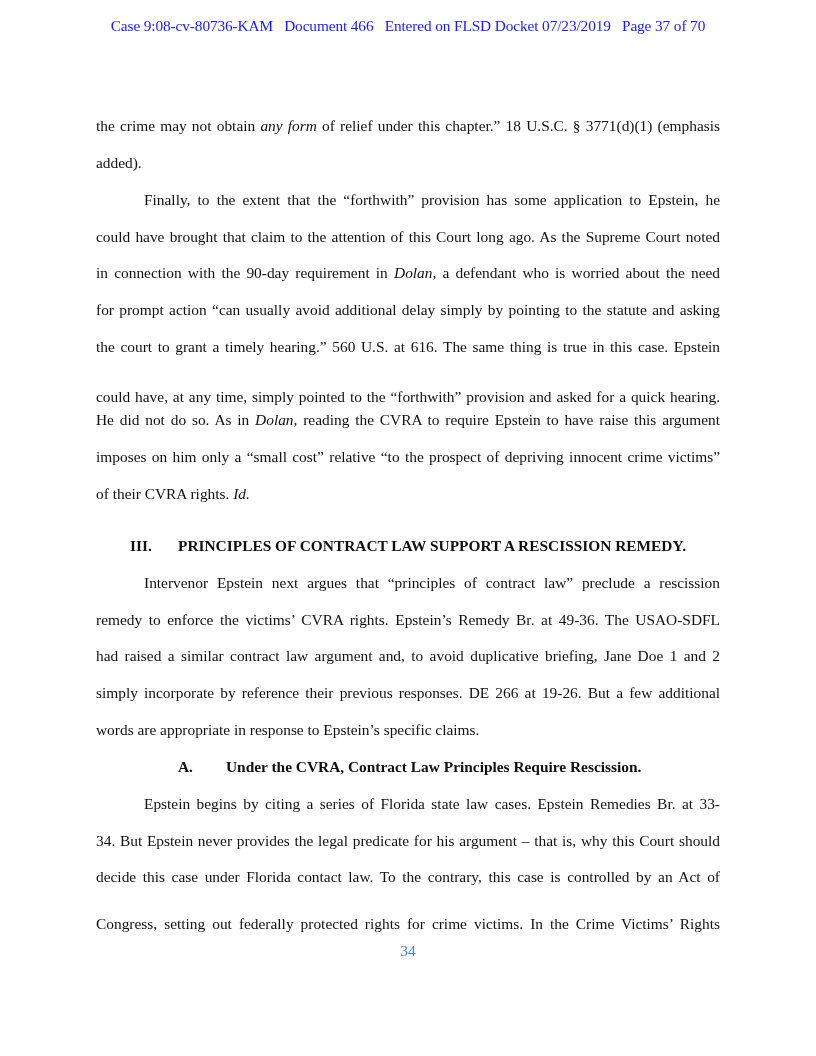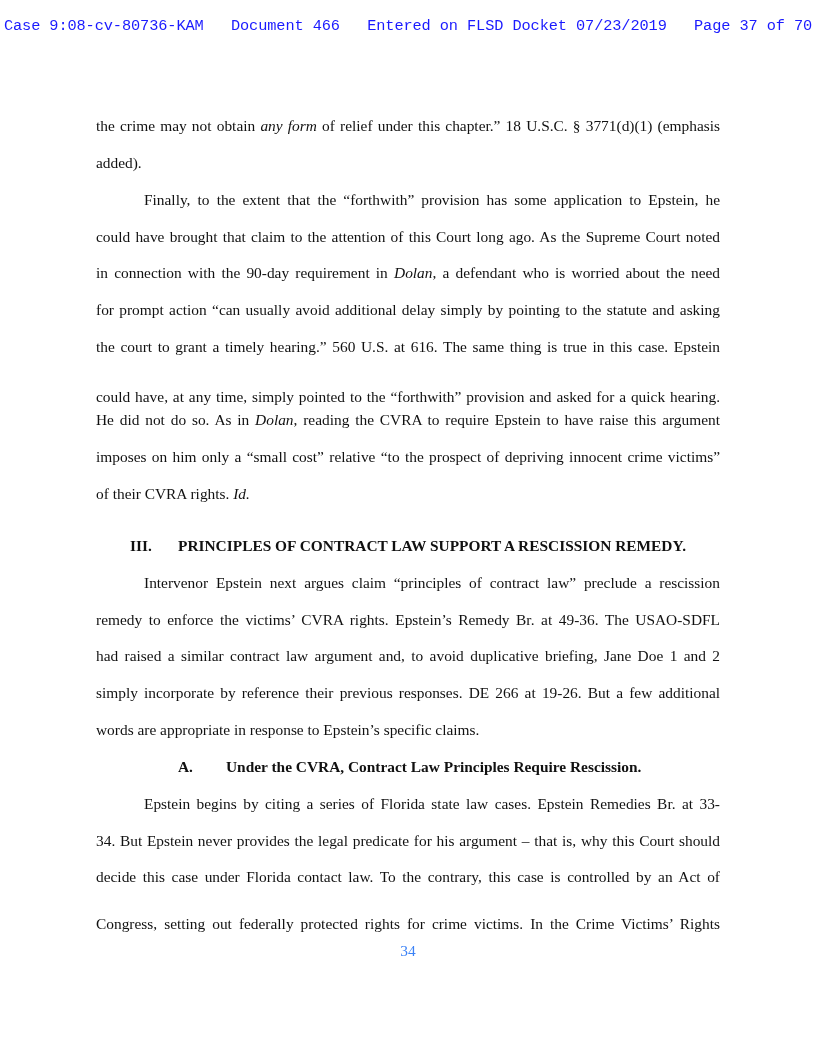--- a/index.html
+++ b/index.html
@@ -1,19 +1,19 @@
 <!DOCTYPE html>
 <html><head>
 <meta charset="utf-8">
 <style>
   html, body { margin: 0; padding: 0; background: #ffffff; }
   body { width: 816px; height: 1056px; position: relative; overflow: hidden; }
   .header {
     position: absolute; top: 17px; left: 0; width: 816px; text-align: center;
-    font-family: Liberation Mono, monospace; font-size: 15.3px; color: #1a1aff;
+    font-family: Liberation Serif, serif; font-size: 15.3px; color: #1a1aff;
     white-space: pre; letter-spacing: -0.1px;
   }
   .body-text {
     font-family: "Liberation Serif", serif; font-size: 15.4px; color: #111;
   }
   .line {
     position: absolute; left: 96px; width: 624px; white-space: nowrap;
     line-height: 18px; height: 18px;
   }
   .just { text-align: justify; text-align-last: justify; }
@@ -39,21 +39,21 @@
   <div class="line just" style="top:264px"><span>in connection with the 90-day requirement in </span><i>Dolan</i><span>, a defendant who is worried about the need</span></div>
   <div class="line just" style="top:301px">for prompt action “can usually avoid additional delay simply by pointing to the statute and asking</div>
   <div class="line just" style="top:338px">the court to grant a timely hearing.”  560 U.S. at 616.  The same thing is true in this case.  Epstein</div>
   <div class="line just" style="top:388px">could have, at any time, simply pointed to the “forthwith” provision and asked for a quick hearing.</div>
   <div class="line just" style="top:411px"><span>He did not do so.  As in </span><i>Dolan</i><span>, reading the CVRA to require Epstein to have raise this argument</span></div>
   <div class="line just" style="top:448px">imposes on him only a “small cost” relative “to the prospect of depriving innocent crime victims”</div>
   <div class="line" style="top:485px"><span>of their CVRA rights. </span><i>Id.</i></div>
 
   <div class="line heading" style="top:537px"><span style="display:inline-block;width:48px">III.</span><span>PRINCIPLES OF CONTRACT LAW SUPPORT A RESCISSION REMEDY.</span></div>
 
-  <div class="line just ind" style="top:574px">Intervenor Epstein next argues claim “principles of contract law” preclude a rescission</div>
+  <div class="line just ind" style="top:574px">Intervenor Epstein next argues that “principles of contract law” preclude a rescission</div>
   <div class="line just" style="top:611px">remedy to enforce the victims’ CVRA rights.  Epstein’s Remedy Br. at 49-36.  The USAO-SDFL</div>
   <div class="line just" style="top:647px">had raised a similar contract law argument and, to avoid duplicative briefing, Jane Doe 1 and 2</div>
   <div class="line just" style="top:684px">simply incorporate by reference their previous responses. DE 266 at 19-26.  But a few additional</div>
   <div class="line" style="top:721px">words are appropriate in response to Epstein’s specific claims.</div>
 
   <div class="line heading" style="top:758px; left:144px; width:576px"><span style="display:inline-block;width:48px">A.</span><span>Under the CVRA, Contract Law Principles Require Rescission.</span></div>
 
   <div class="line just ind" style="top:795px">Epstein begins by citing a series of Florida state law cases.  Epstein Remedies Br. at 33-</div>
   <div class="line just" style="top:832px">34.  But Epstein never provides the legal predicate for his argument – that is, why this Court should</div>
   <div class="line just" style="top:868px">decide this case under Florida contact law.  To the contrary, this case is controlled by an Act of</div>

